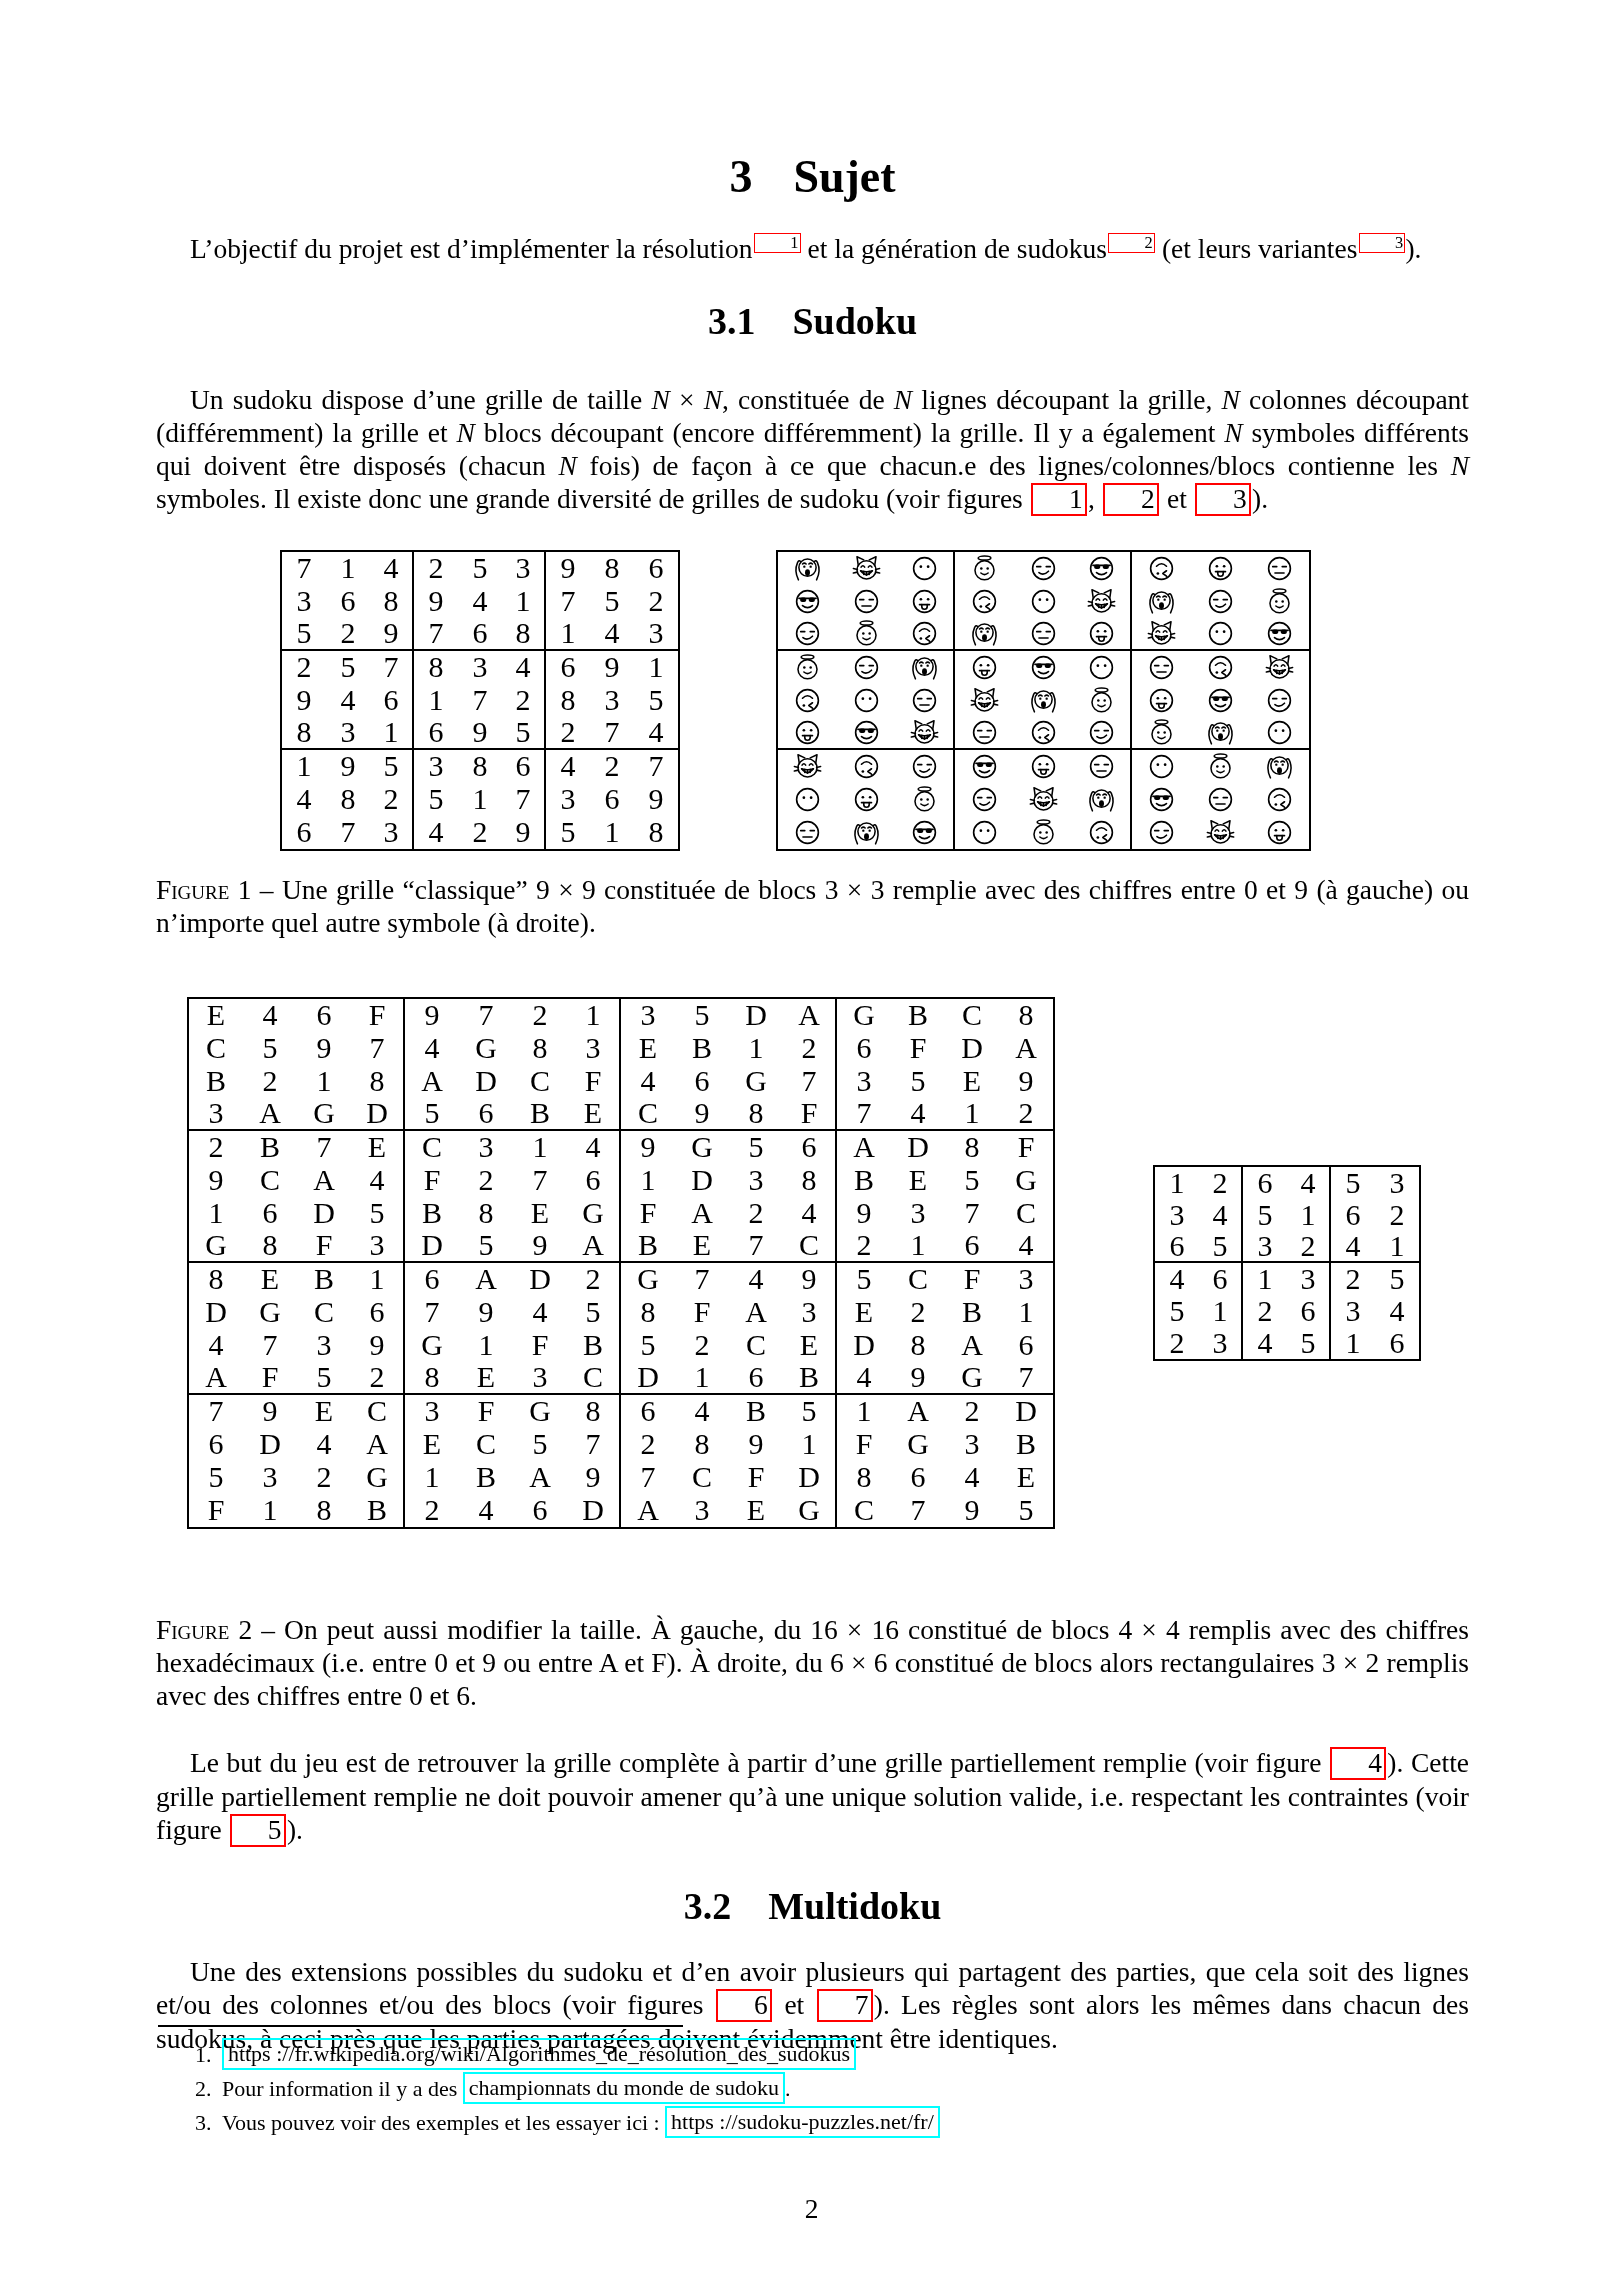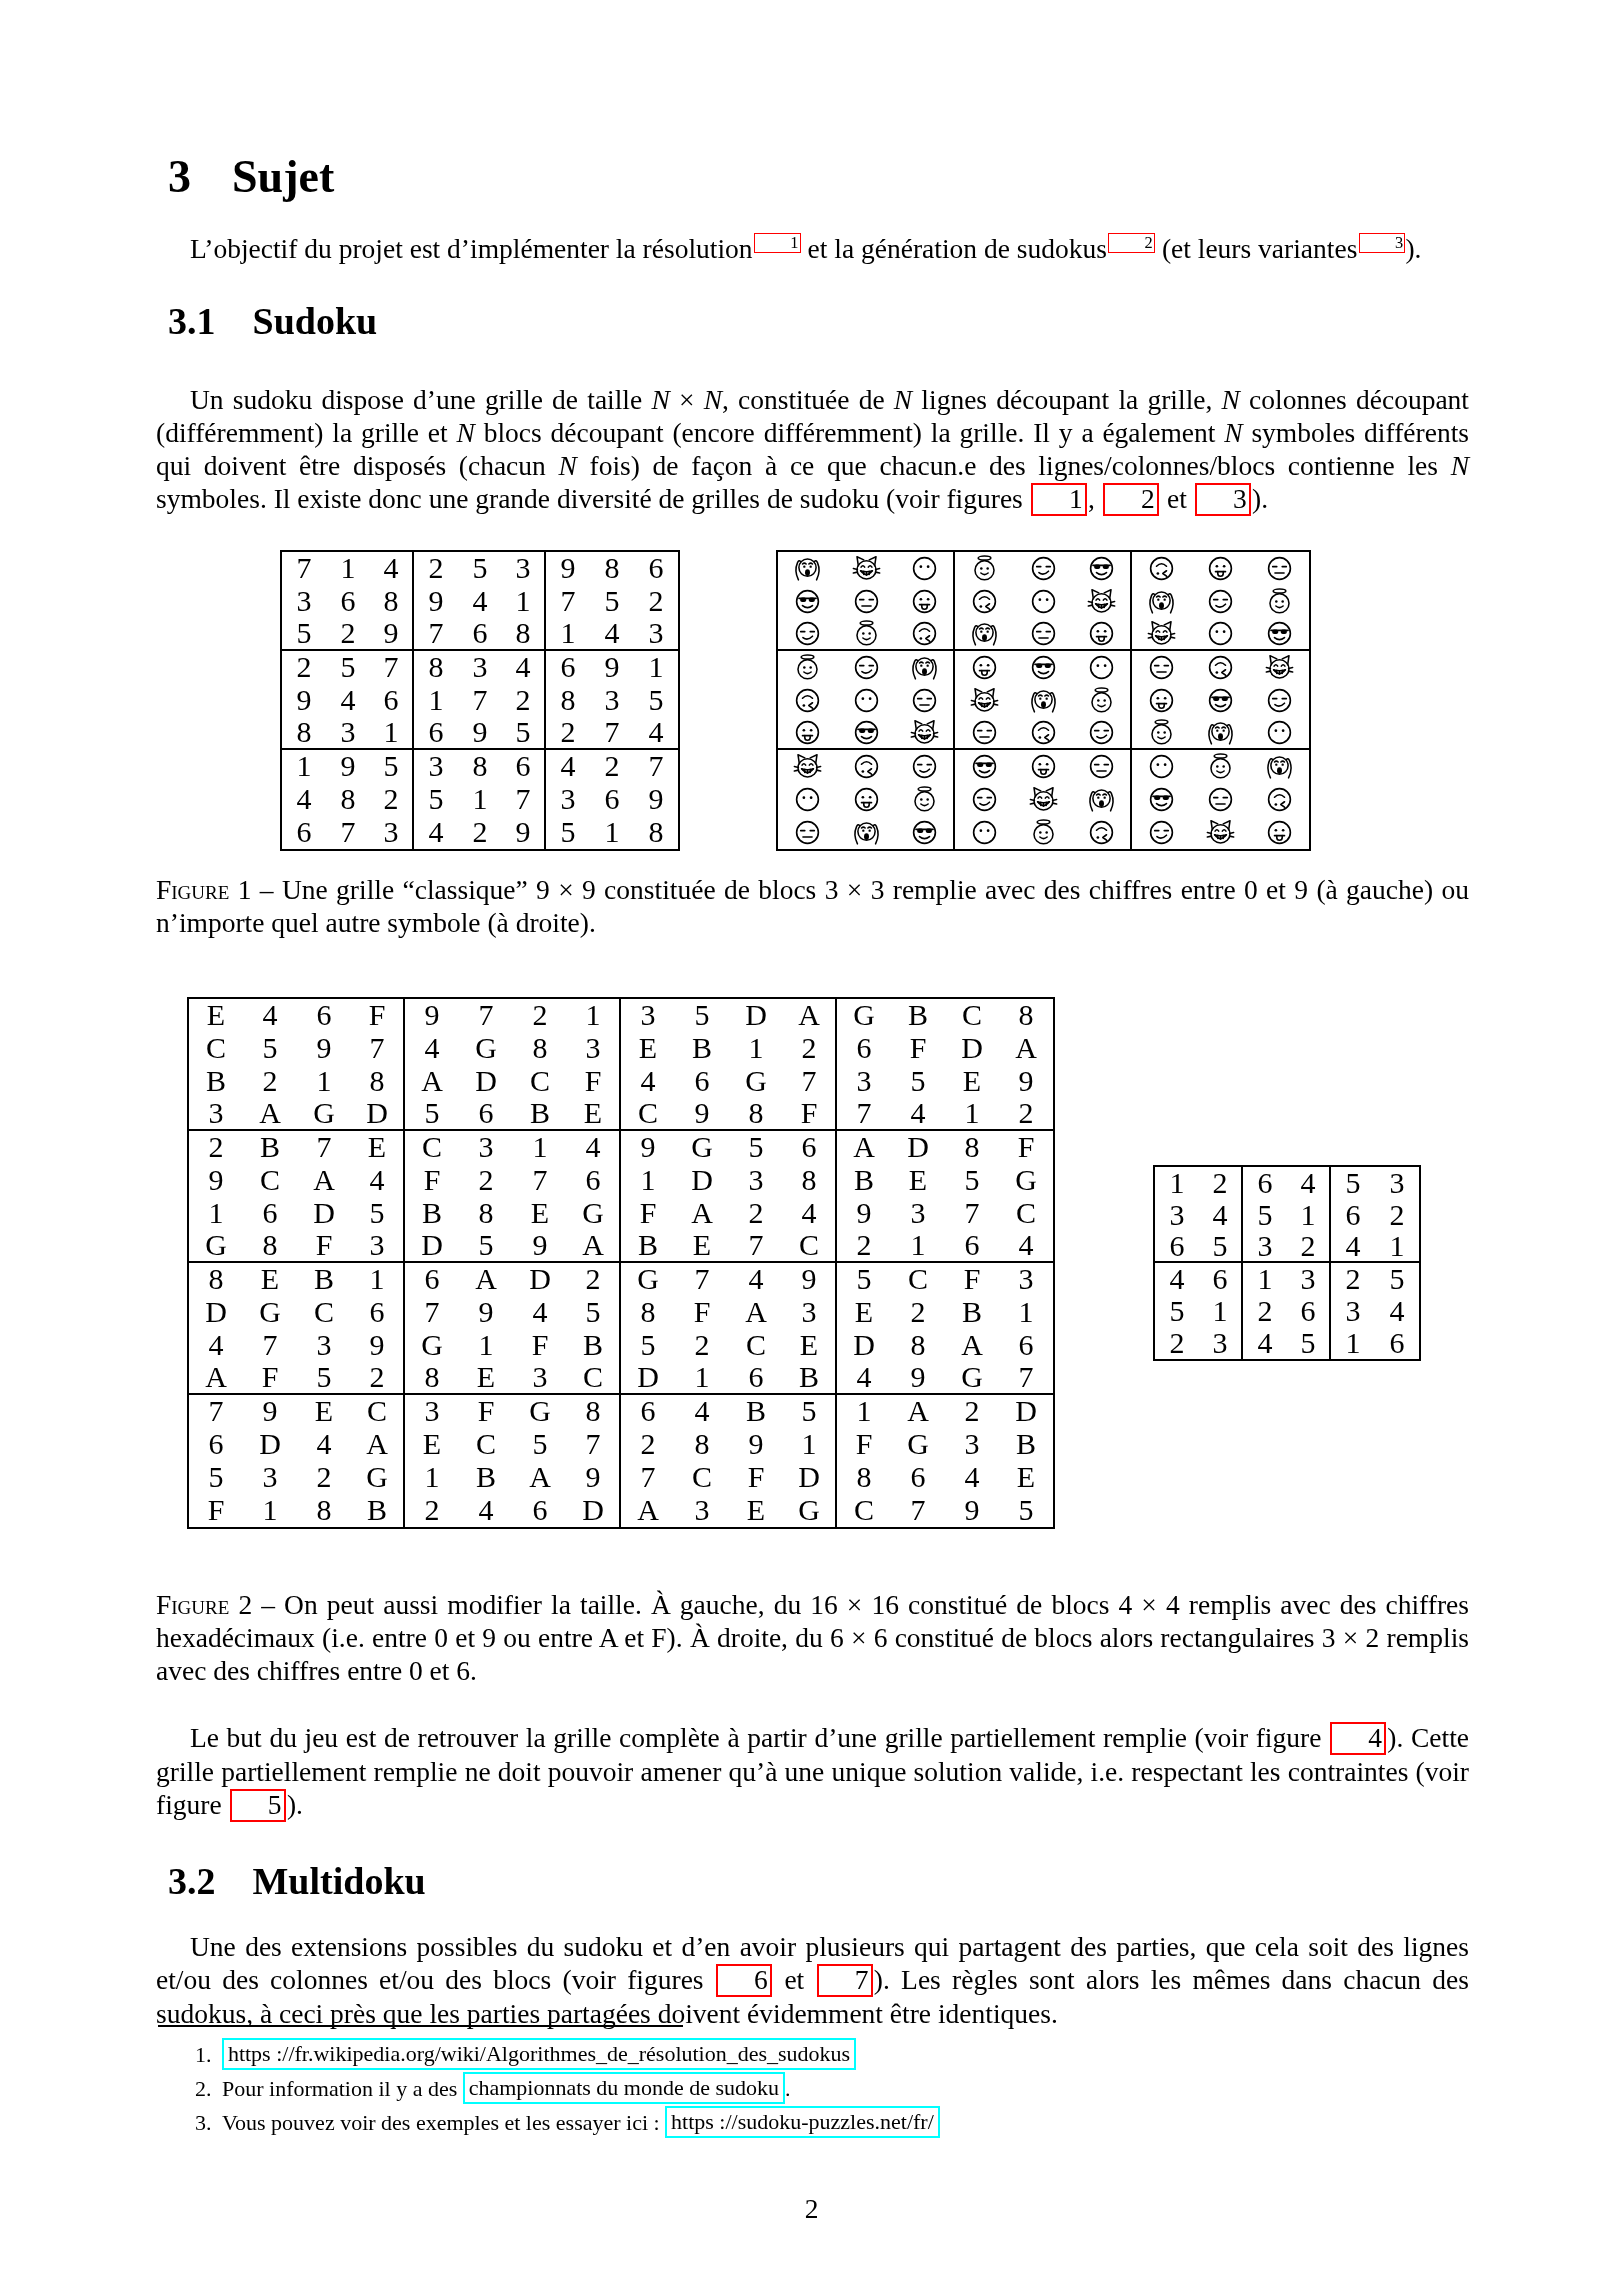--- a/index.html
+++ b/index.html
@@ -1,33 +1,33 @@
 <!DOCTYPE html>
 <html style="font-size:10.5px"><head>
 <meta charset="utf-8">
 <style>
   html,body{margin:0;padding:0;background:#888;}
   .page{width:1623px;height:2295px;background:#ffffff;position:relative;overflow:hidden;
         font-family:"Liberation Serif","DejaVu Serif",serif;color:#000;}
   .content{position:absolute;left:156px;top:0;width:1313px;}
-  h1,h2{margin:12px;font-weight:bold;}
+  h1,h2{margin:12px;font-weight:bold;text-align:center;}
   h1{margin-top:151px;font-size:46px;line-height:52px;}
   h1 .htit{margin-left:41px;}
   h2{font-size:38px;line-height:43px;}
   h2 .htit{margin-left:37px;}
   #s31{margin-top:35px;}
   #s32{margin-top:38px;}
   p{margin:0;font-size:27.5px;line-height:33px;text-align:justify;}
   .indent{text-indent:34px;}
   .intro{margin-top:29px;}
   .p31{margin-top:40px;}
   .pgoal{margin-top:34px;}
   .p32{margin-top:27px;}
   .cap1{margin-top:22px;}
-  .cap2{margin-top:58px;}
+  .cap2{margin-top:83px;}
   .i{font-style:italic;}
   .sc{font-variant:small-caps;}
   .ref{display:inline-block;border:2px solid #ff0000;padding:0 2px;line-height:1.05;margin:0 1.3px;}
   .fnref{display:inline-block;border:1.3px solid #ff0000;padding:0 1.3px;font-size:16.4px;line-height:1.1;vertical-align:10.5px;margin-left:1.3px;}
   .link{border:2.6px solid #00ffff;padding:1.3px 3.9px;}
   
   .grid{display:grid;border:2px solid #000;width:max-content;background:#fff;}
   .grid .cell{display:flex;align-items:center;justify-content:center;font-size:30px;}
   .bR{border-right:2px solid #000;}
   .bB{border-bottom:2px solid #000;}

